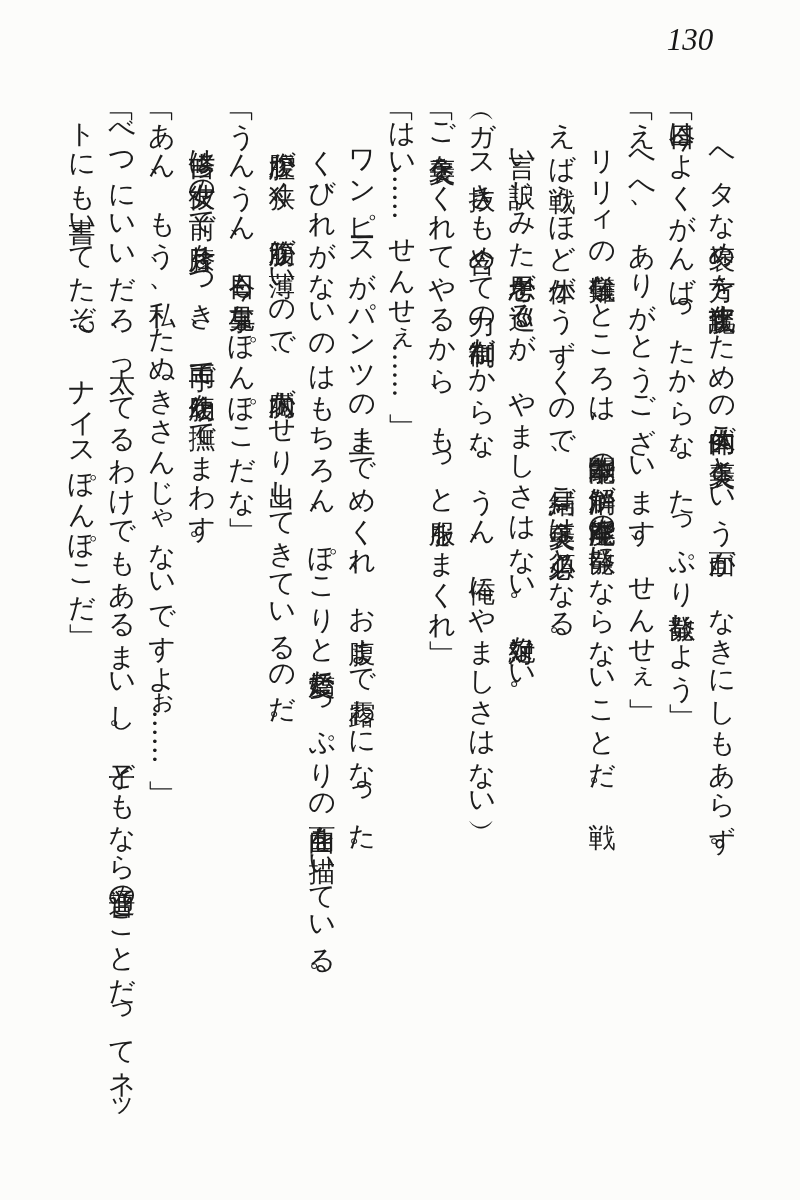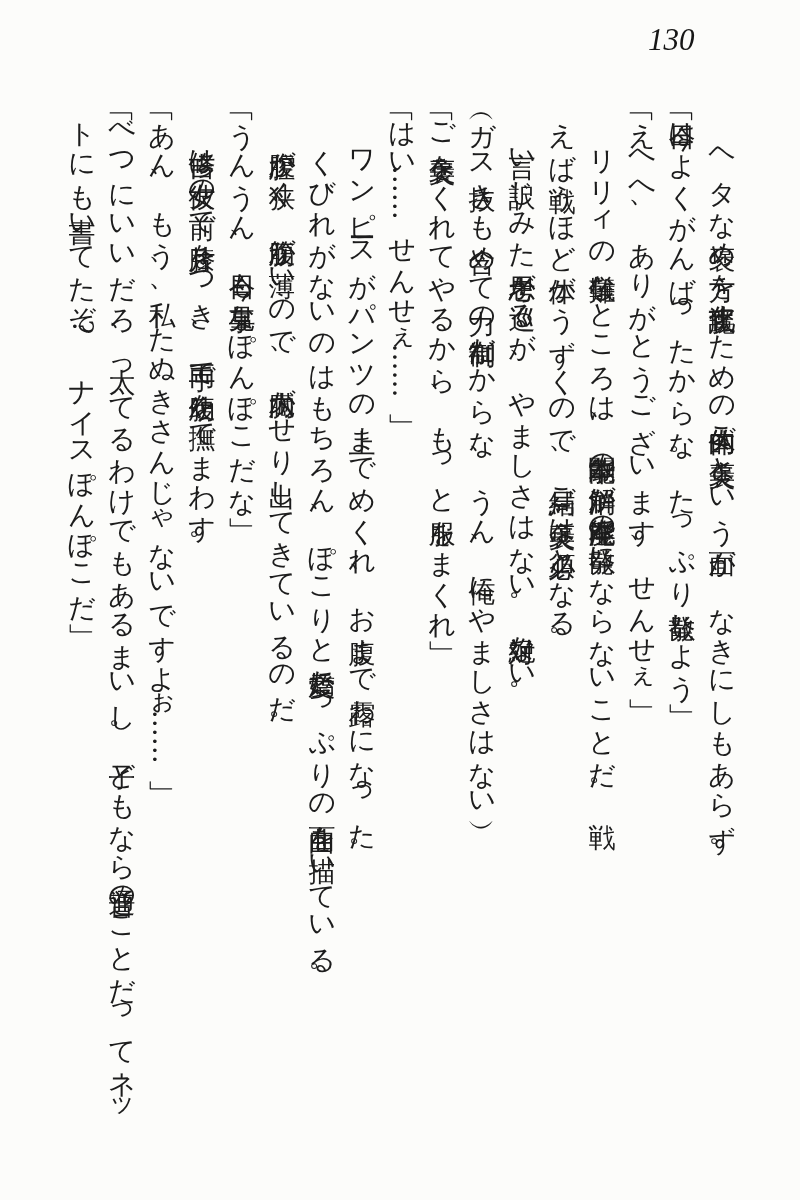--- a/index.html
+++ b/index.html
@@ -18,20 +18,21 @@
     height: 1200px;
     background: #fcfcfa;
     color: #1c1c1c;
     overflow: hidden;
   }
   .page-number {
     position: absolute;
     top: 22px;
     left: 648px;
     width: 84px;
+    text-align: center;
     font-family: "Liberation Serif", "DejaVu Serif", serif;
     font-style: italic;
     font-size: 31px;
     color: #161616;
   }
   .page-text {
     position: absolute;
     top: 104px;
     right: 58px;
     height: 1070px;

